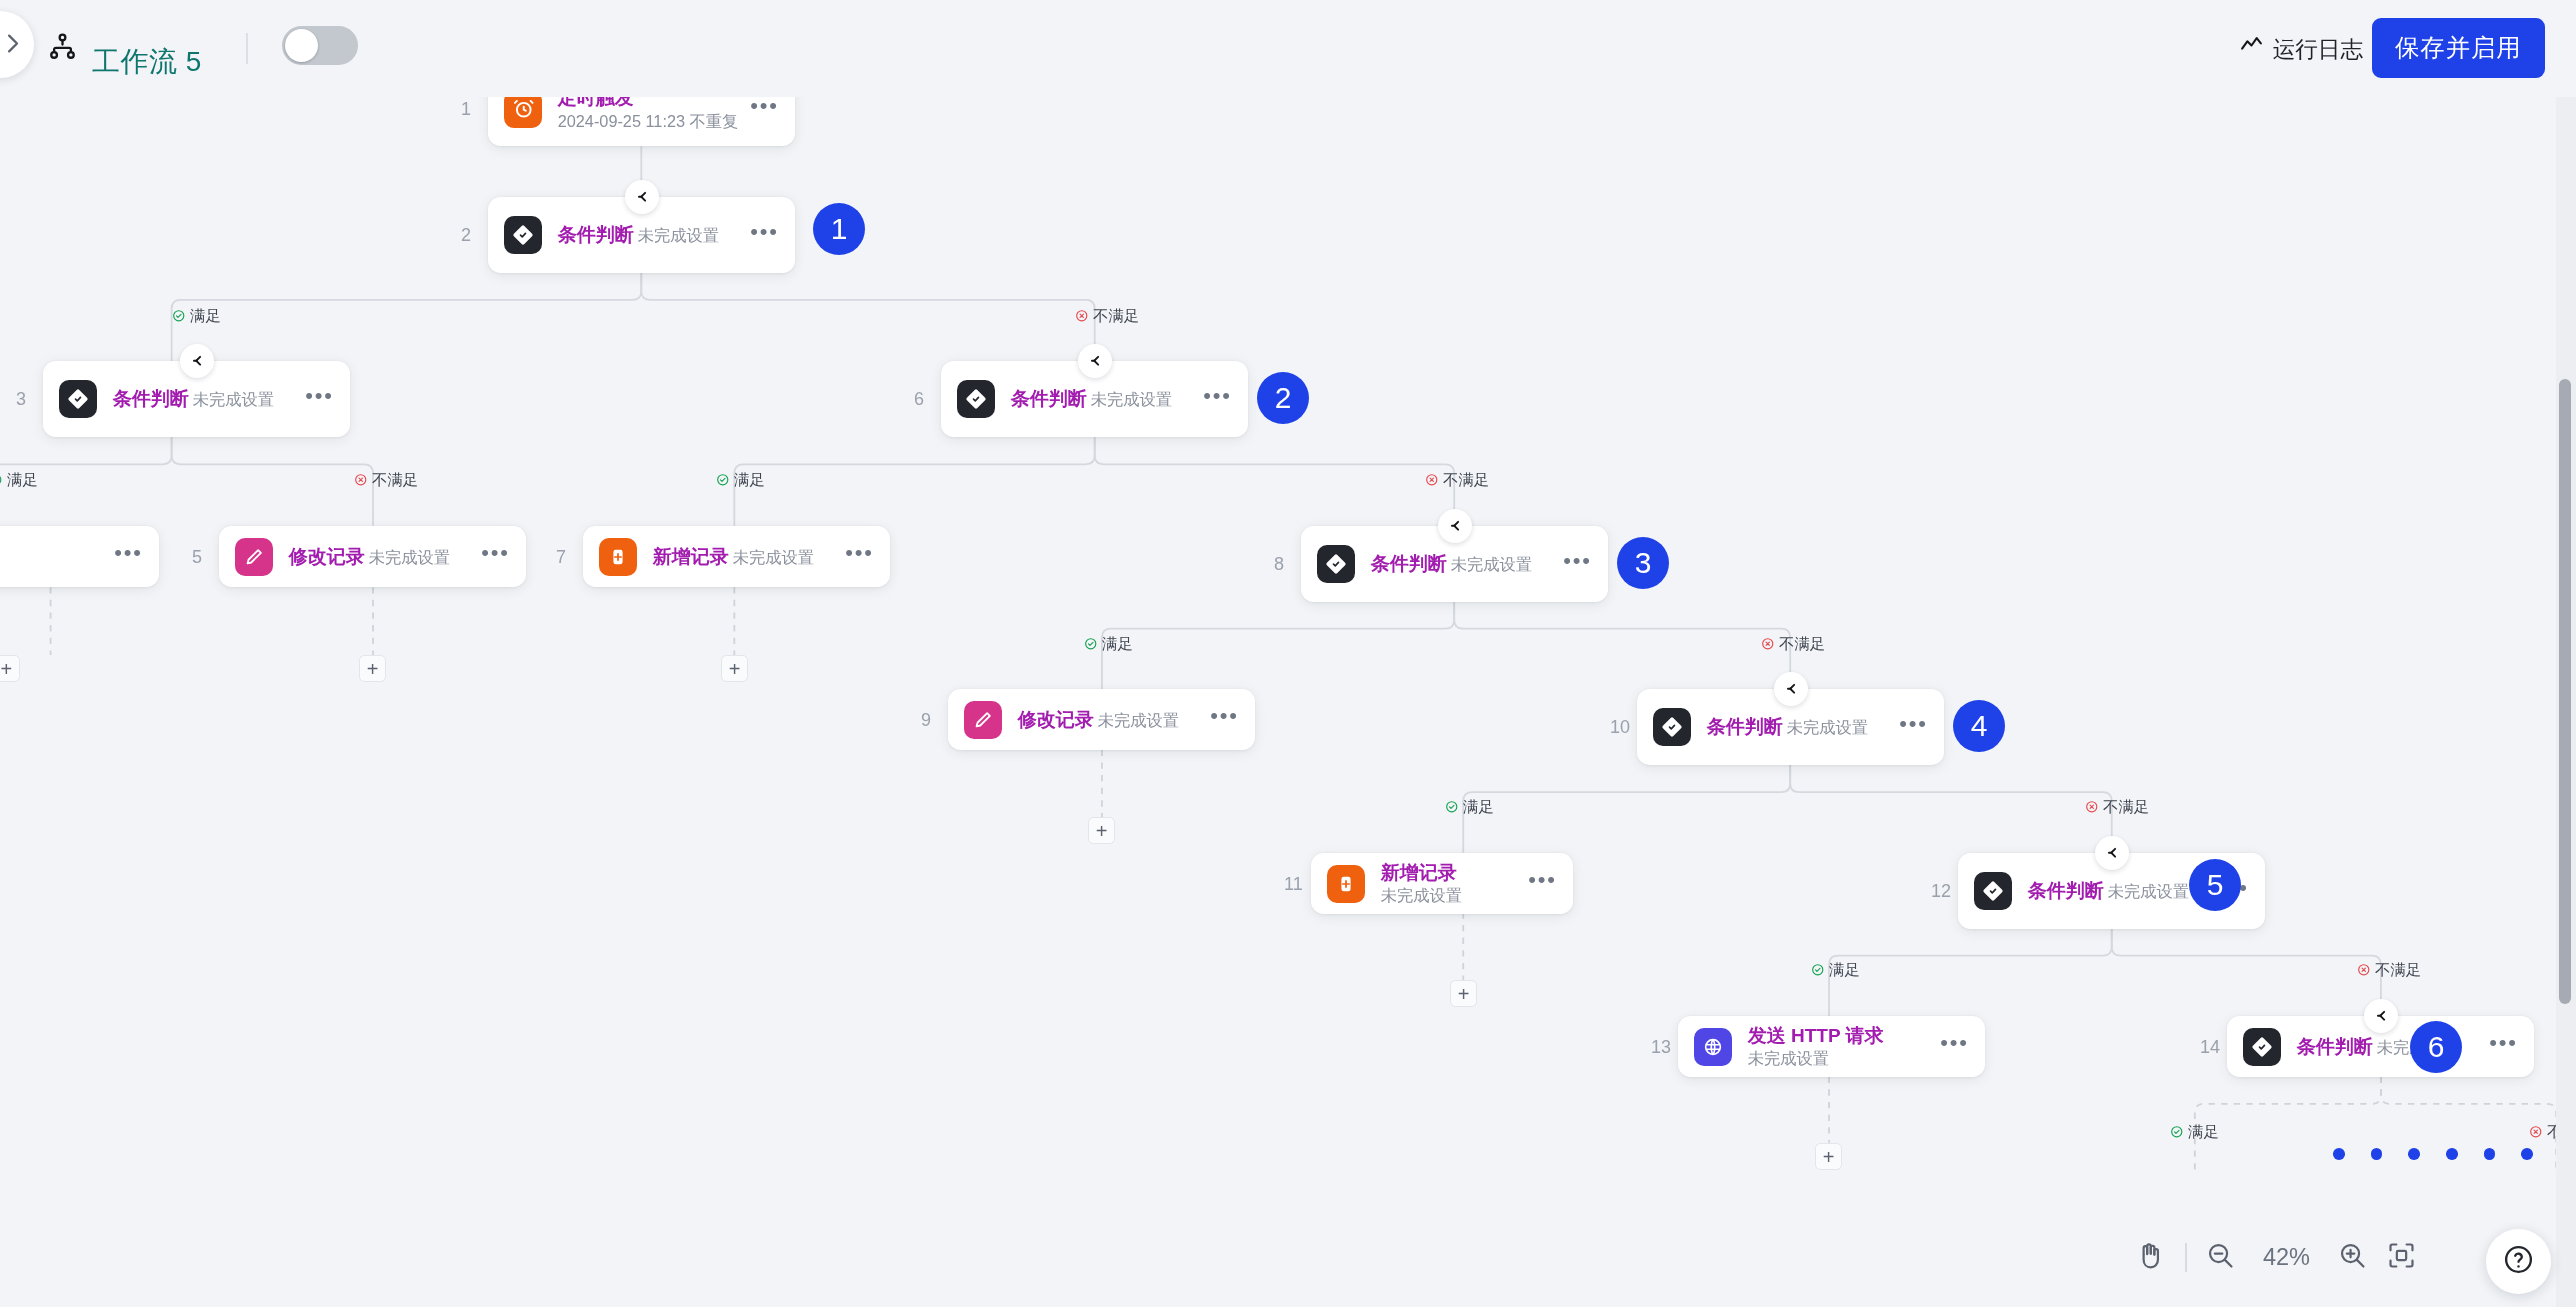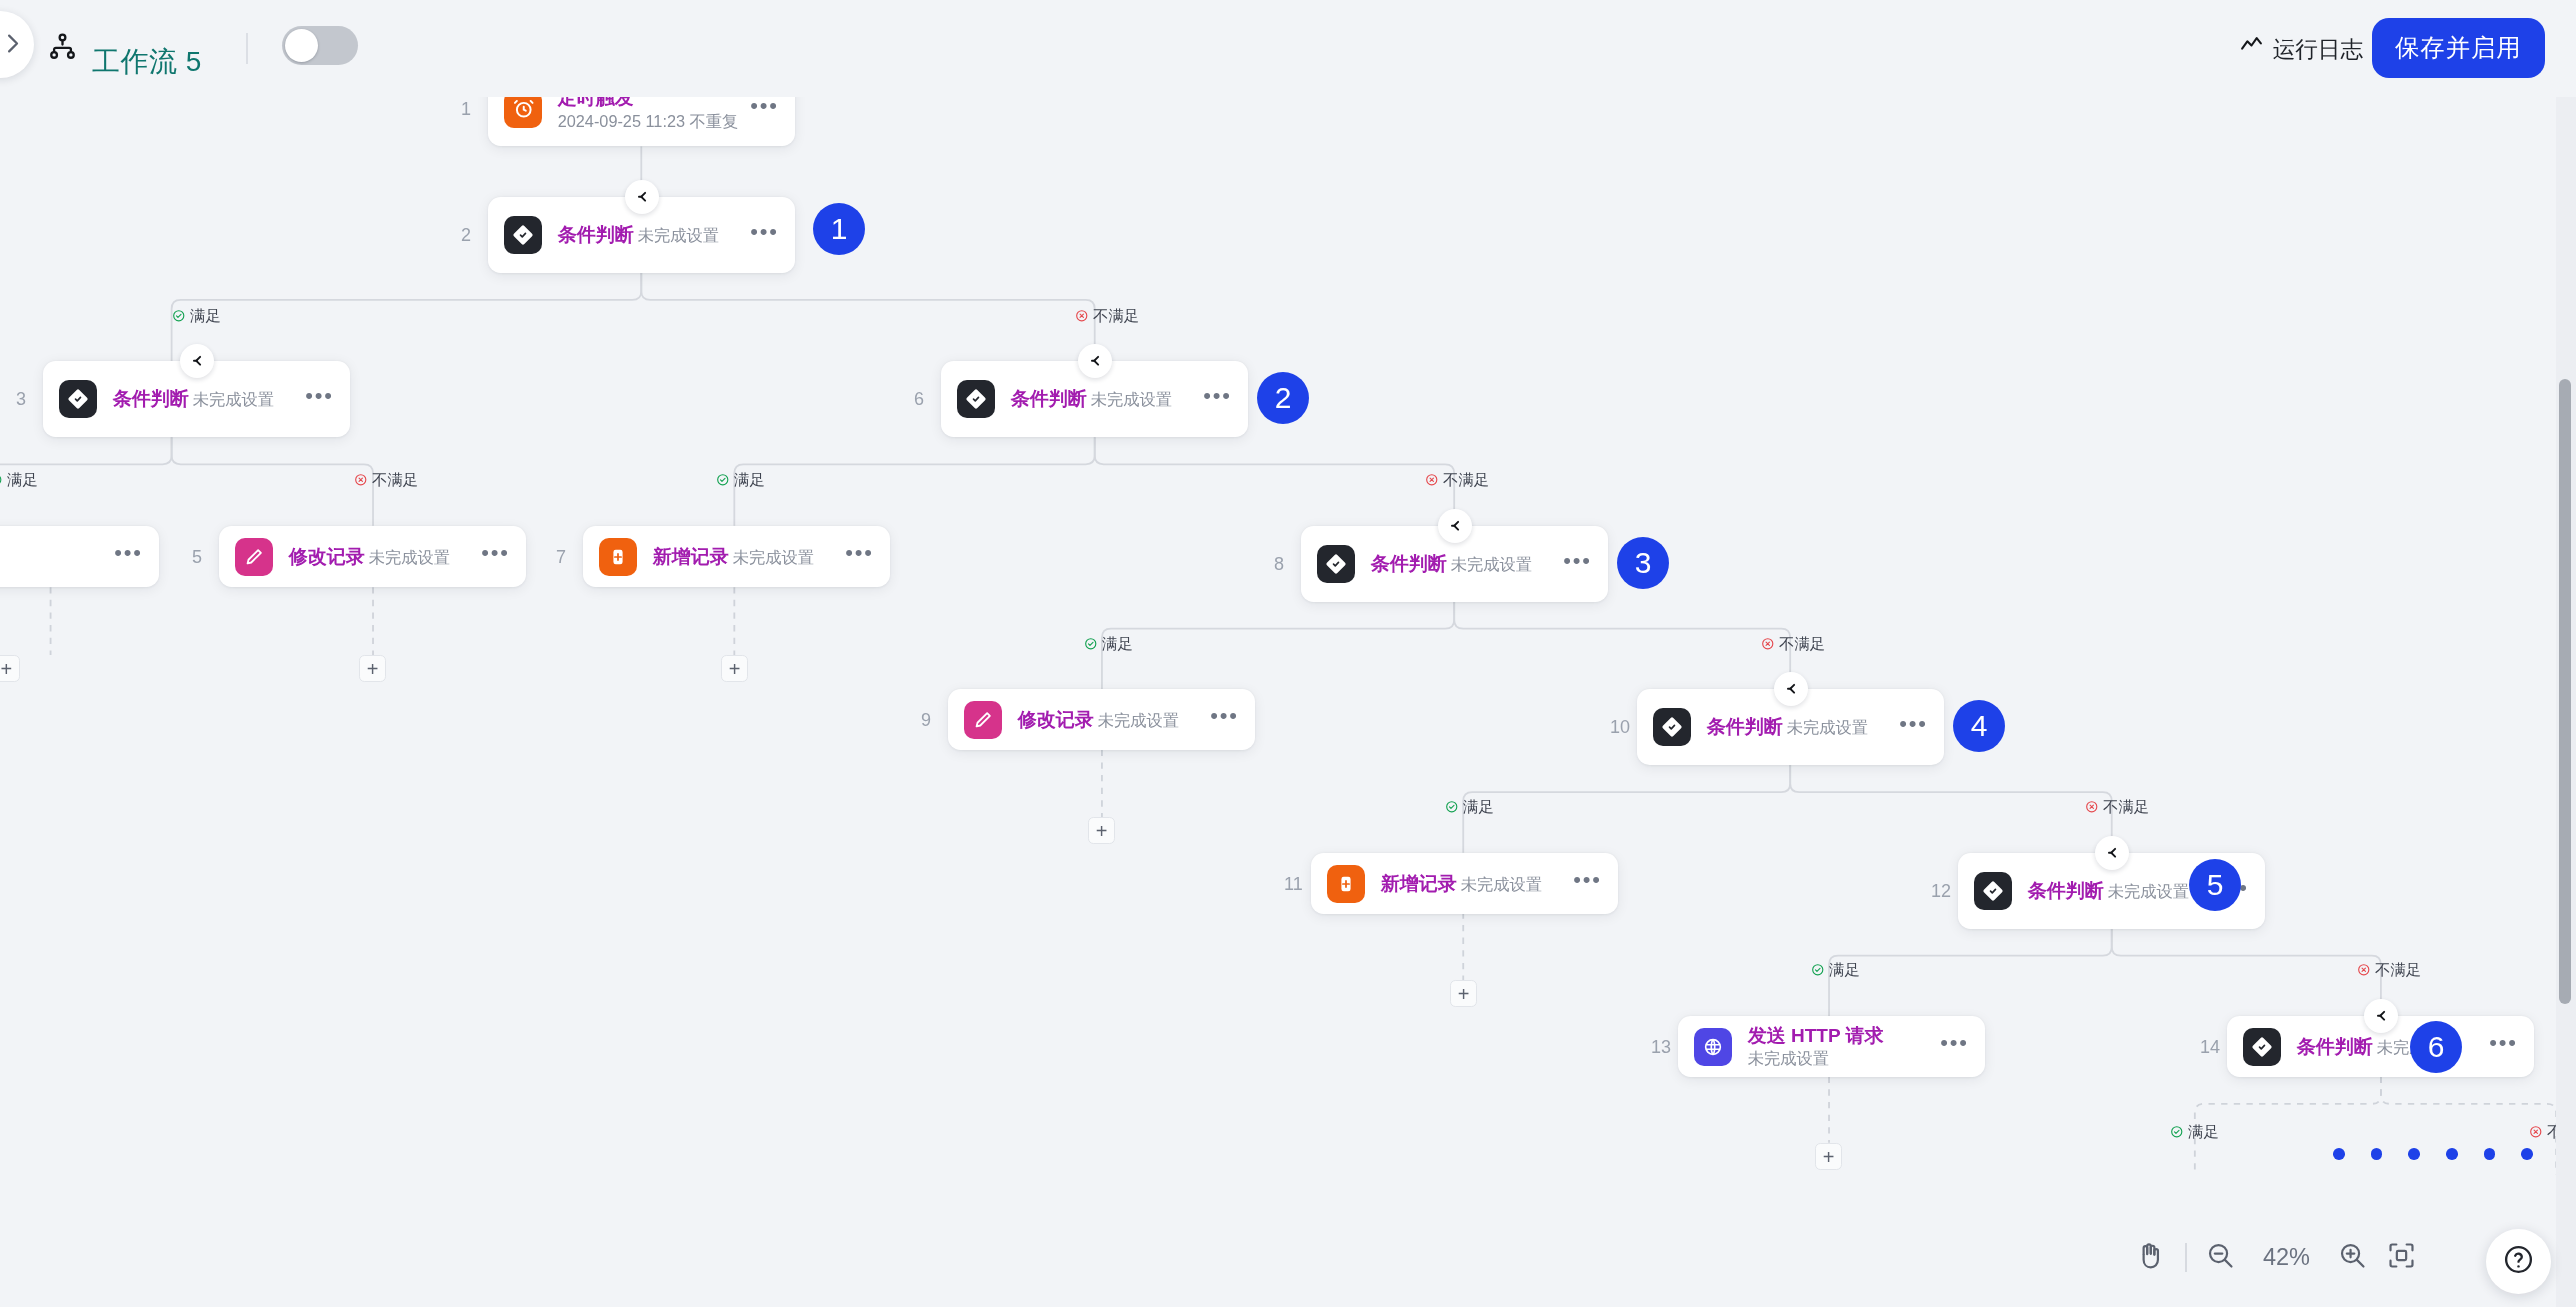--- a/index.html
+++ b/index.html
@@ -48,21 +48,21 @@
     background: #fff; box-shadow: 0 0.9px 2.7px rgba(16,24,40,.25);
   }
   .runlog {
     position: absolute; right: 213px; top: 33px;
     display: flex; align-items: center; gap: 9px;
     font-size: 22.6px; color: #1f2329; line-height: 31px;
   }
   .save-btn {
     position: absolute; right: 31px; top: 18px;
     height: 60px; padding: 0 23.5px;
-    background: #1e41e8; border-radius: 17px;
+    background: #1e41e8; border-radius: 9px;
     color: #fff; font-size: 24.4px; font-weight: 400;
     display: flex; align-items: center; justify-content: center;
     border: none; cursor: pointer; letter-spacing: 0.9px;
   }
 
   
   .canvas {
     position: absolute; left: 0; top: 0;
     width: 2576px; height: 1308px;
     background: #f2f4f7;
@@ -476,21 +476,21 @@
       <span>满足</span>
     </div>
     <div class="blabel neg" style="left:2085px; top:798px;">
       <svg width="13.5" height="13.5" viewBox="0 0 24 24" fill="none" stroke="#e5484d" stroke-width="2">
           <circle cx="12" cy="12" r="9"></circle>
           <path d="M9 9l6 6M15 9l-6 6" stroke-linecap="round"></path>
         </svg>
       <span>不满足</span>
     </div>
 
-    <div class="node" style="left:1311px; top:853px; width:307px; height:61px;">
+    <div class="node" style="left:1311px; top:853px; width:262px; height:61px;">
       <span class="node-index">11</span>
       <span class="node-ico" style="background:#f0610f;">
         <svg width="22" height="22" viewBox="0 0 24 24">
             <rect x="7" y="4" width="10" height="16" rx="2.5" fill="#fff"></rect>
             <path d="M12 8.6v6.8M8.6 12h6.8" stroke="#f0610f" stroke-width="1.9" stroke-linecap="round"></path>
           </svg>
       </span>
       <span class="node-text">
         <span class="node-title">新增记录</span>
         <span class="node-sub">未完成设置</span>

